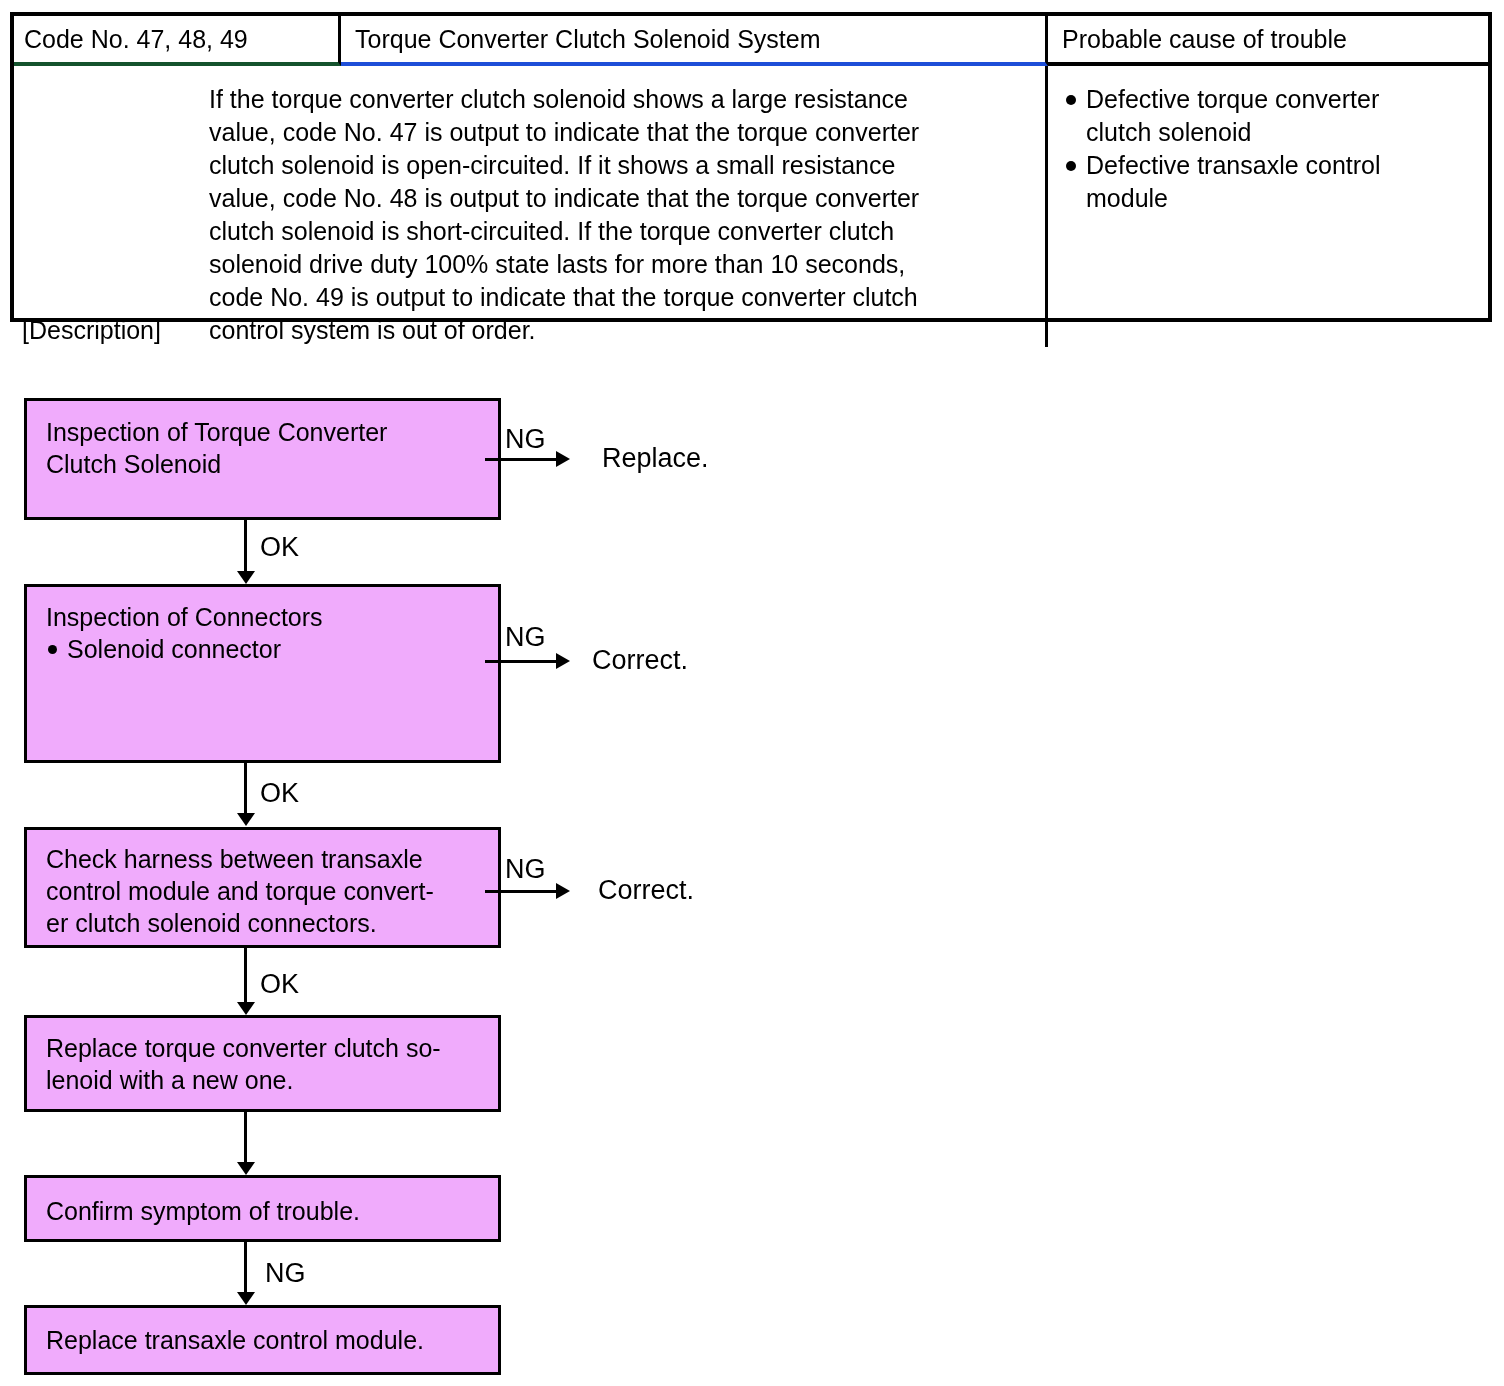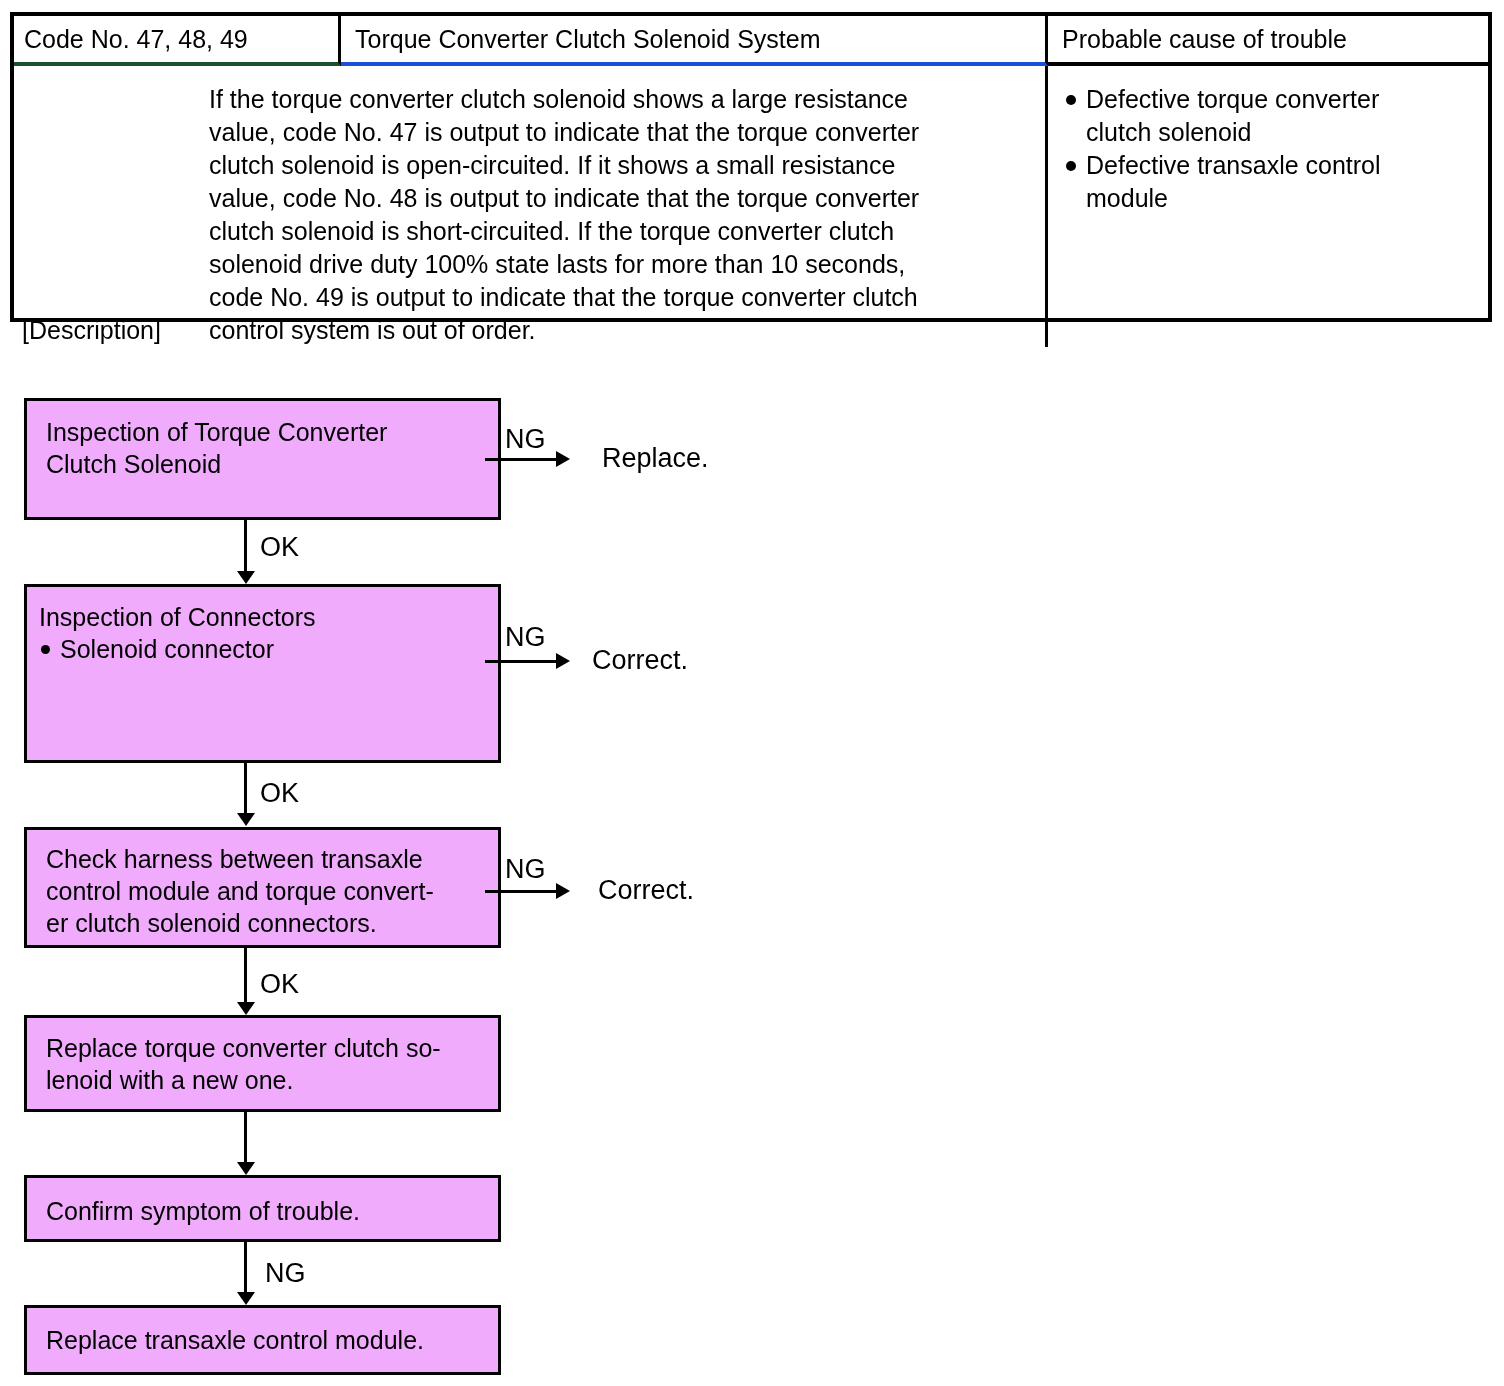--- a/index.html
+++ b/index.html
@@ -40,21 +40,21 @@
     width:10px; height:10px; background:#000; border-radius:50%;
   }
 
   
   .fbox {
     position:absolute; left:8px; width:477px;
     border:3px solid #000; box-sizing:border-box; background:#f0abfc;
     font-size:25px; line-height:32px;margin-left:16px;
   }
   .b0 { top:398px;  height:122px; padding:15px 14px 0 19px; }
-  .b1 { top:584px;  height:179px; padding:14px 10px 0 12px; }
+  .b1 { top:584px;  height:179px; padding:14px 10px 0 19px; }
   .b2 { top:827px;  height:121px; padding:13px 10px 0 19px; }
   .b3 { top:1015px; height:97px;  padding:14px 10px 0 19px; }
   .b4 { top:1175px; height:67px;  padding:17px 10px 0 19px; }
   .b5 { top:1305px; height:70px;  padding:16px 10px 0 19px; }
   .flow-bullet { position:relative; padding-left:21px; max-width:348px; }
   .flow-bullet::before {
     content:""; position:absolute; left:2px; top:12px;
     width:9px; height:9px; background:#000; border-radius:50%;
   }
 

